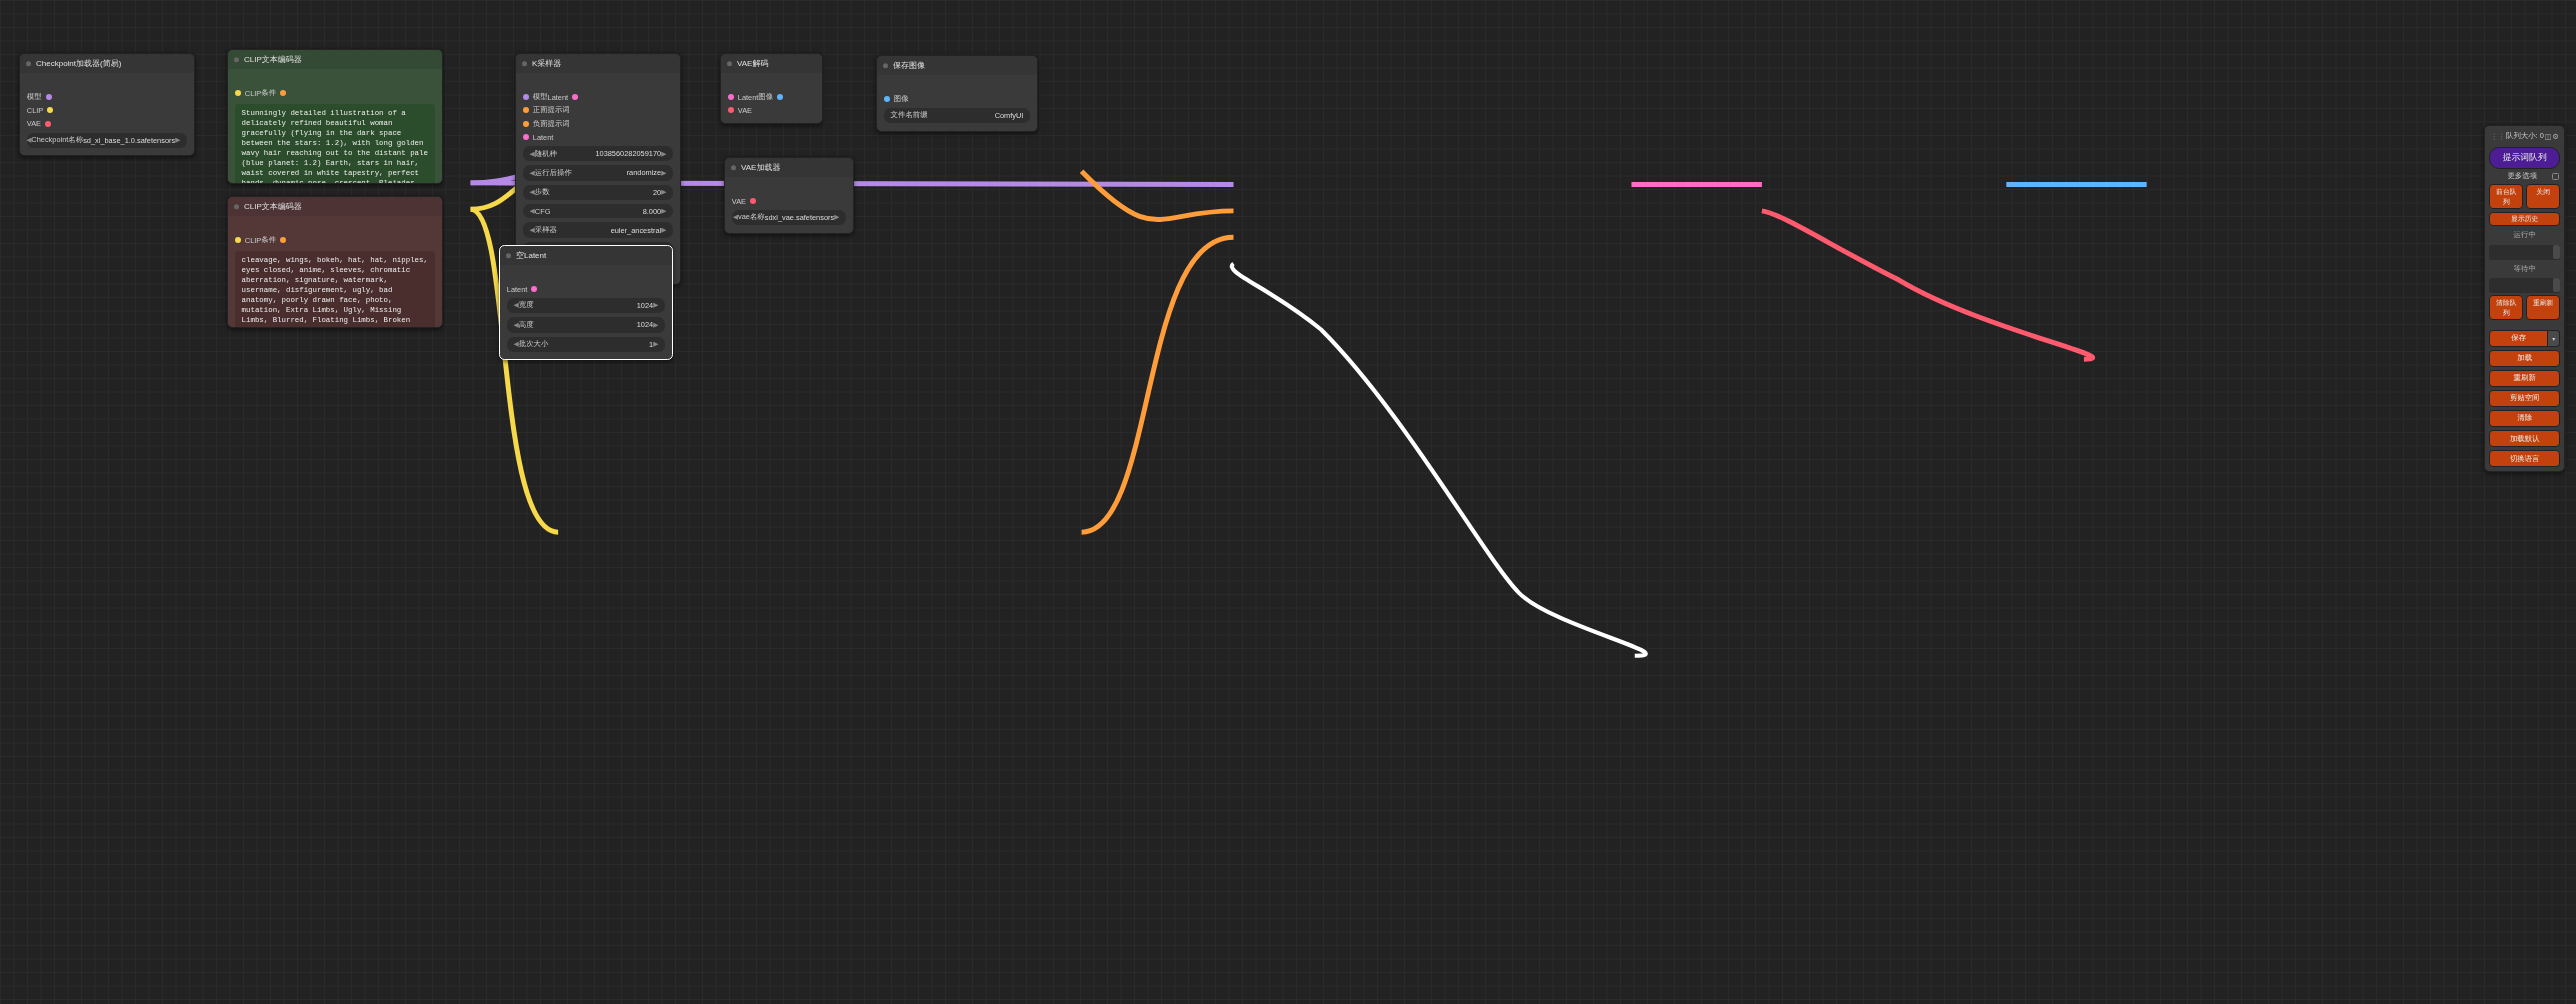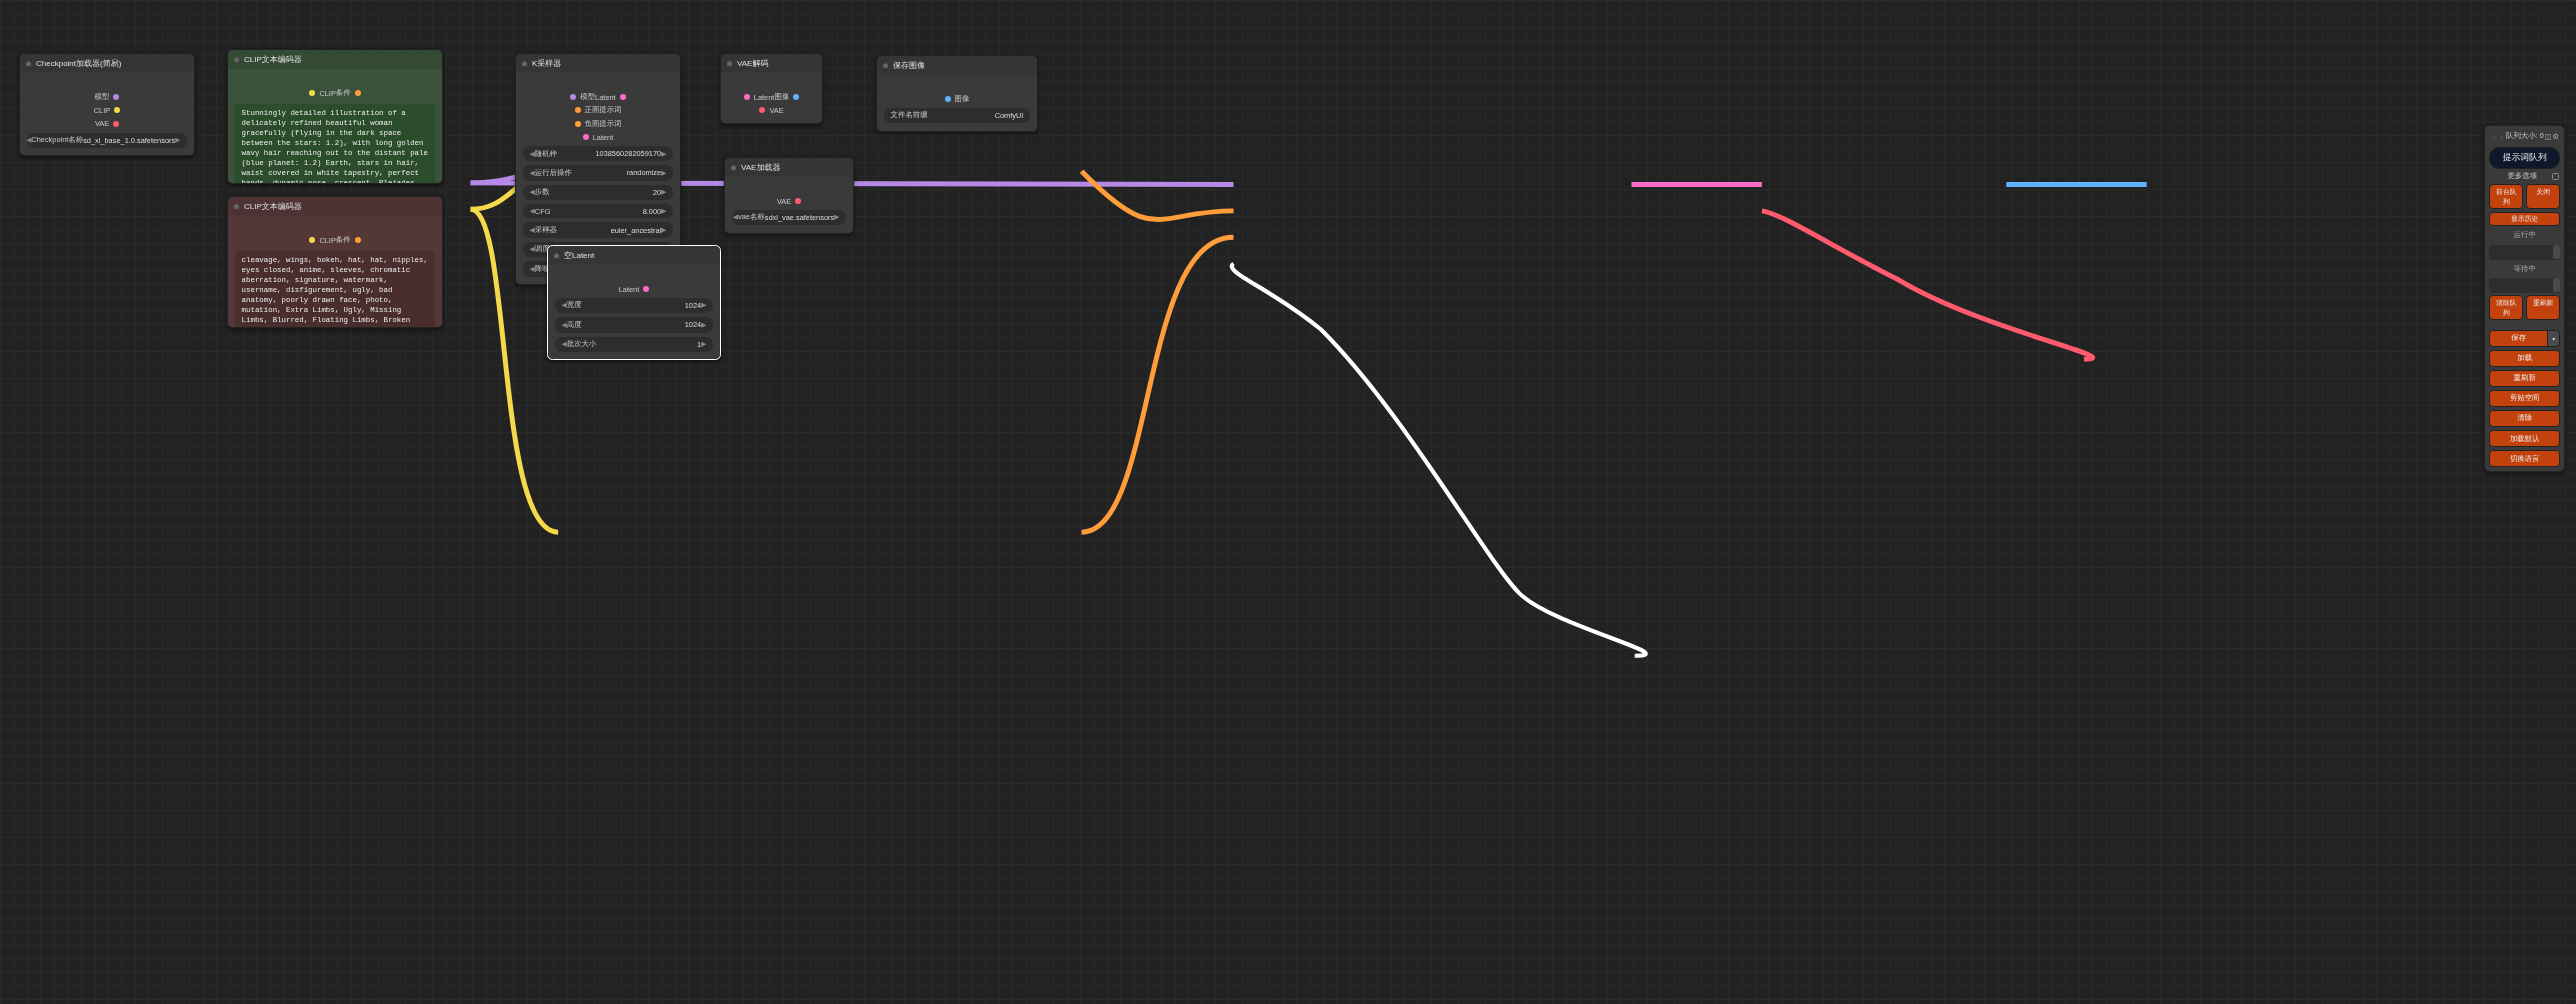--- a/index.html
+++ b/index.html
@@ -37,21 +37,21 @@
     background: rgba(0,0,0,0.08);
   }
   .node-header::before {
     content:"";
     position:absolute;
     left:6px; top:50%; transform:translateY(-50%);
     width:5.4px; height:5.4px; border-radius:50%;
     background:#666;
   }
   .node-body { padding: 1.4px 0 5.4px; flex:1; display:flex; flex-direction:column; }
-  .port-row { display:flex; justify-content:center; padding:0.7px 6.8px; }
+  .port-row { display:flex; justify-content:flex-start; padding:0.7px 6.8px; }
   .port-left, .port-right { display:flex; align-items:center; gap:4px; min-height:12px;}
   .port-right { flex-direction: row-reverse; }
   .dot { width:6px; height:6px; border-radius:50%; flex-shrink:0; }
   .textbox {
     margin: 4px 6.8px;
     padding: 5.4px 6.8px;
     background: rgba(0,0,0,0.25);
     border-radius: 4px;
     font-family: "Courier New", monospace;
     font-size: 7.4px;
@@ -72,21 +72,21 @@
     color:#ccc;
   }
   .widget .arrow { color:#888; font-size:6.8px; }
   .widget .wlabel { flex:0 0 auto; }
   .widget .wval { flex:0 0 auto; color:#ddd; }
   .widget .spacer { flex:1; }
   .node.green { background:#3a513a; }
   .node.green .textbox { background:#2c4d2c; }
   .node.red { background:#543838; }
   .node.red .textbox { background:#4a2e2e; }
-  .node.selected { border:1.4px solid #fff;margin-left:48px; }
+  .node.selected { border:1.4px solid #fff; }
 
   
   .panel {
     position:absolute;
     right:10.8px; top:125px;
     width:81px;
     background:#3a3a3a;
     border:0.7px solid #222;
     border-radius:5.4px;
     padding:4px;
@@ -102,21 +102,21 @@
   .panel-title { color:#ccc; }
   .pbtn {
     background:#c2410c;
     border:0.7px solid #222;
     border-radius:4px;
     padding:2.7px 2.7px;
     text-align:center;
     color:#eee;
     cursor:pointer;
   }
-  .pbtn.big { font-size:8.8px; padding:4px 2px; background:#0f172a;border-radius:10px; }
+  .pbtn.big { font-size:8.8px; padding:4px 2px; background:#4c1d95;border-radius:10px; }
   .pbtn.small { font-size:6.8px; padding:1.4px 2.7px; }
   .prow { display:flex; gap:2.7px; }
   .prow > * { flex:1; }
   .panel-label { text-align:center; color:#aaa; padding:1.4px 0;}
   .scrollbox {
     background:#2d2d2d;
     height:15px;
     border-radius:2.7px;
     position:relative;
     overflow:hidden;

